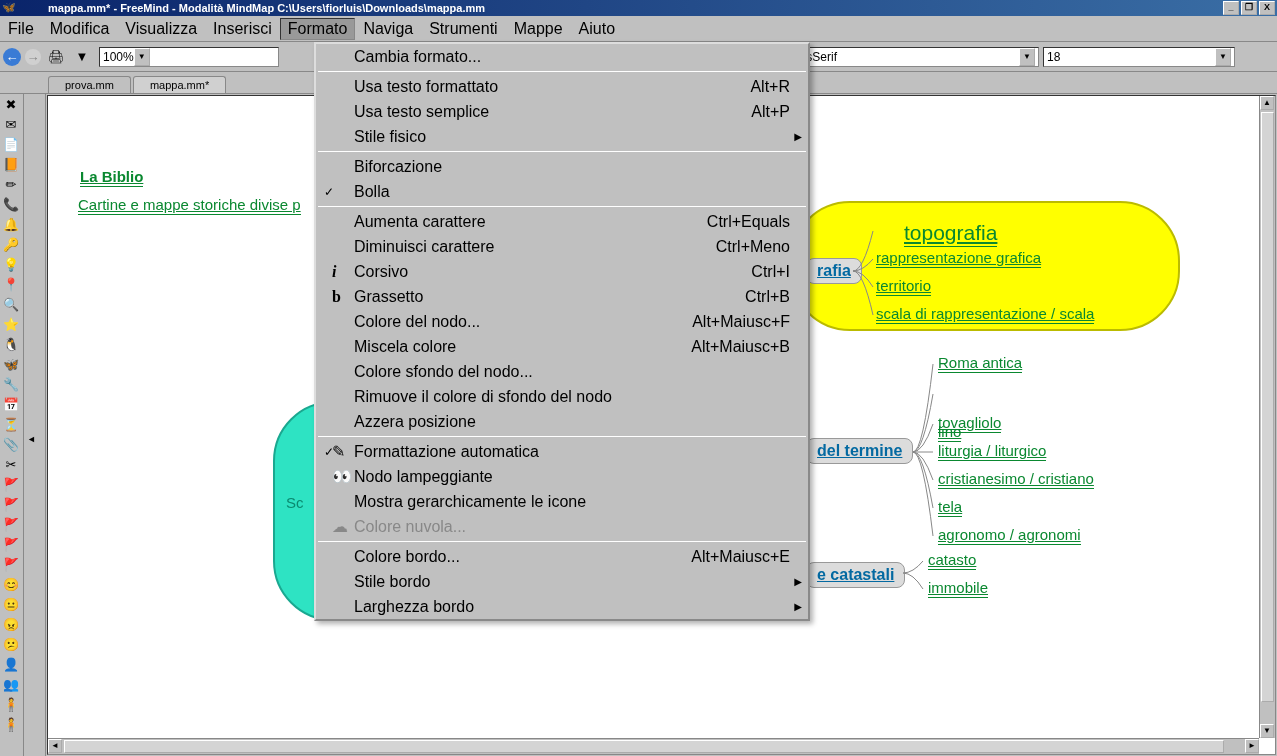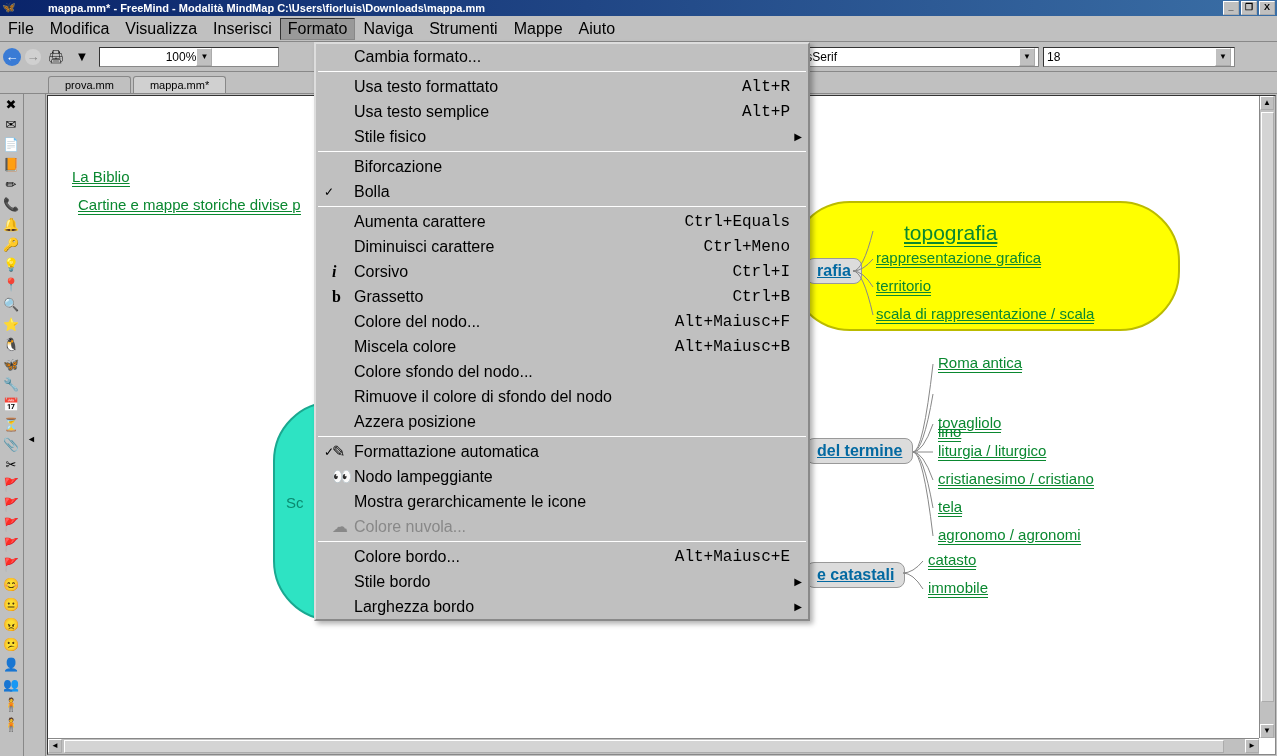--- a/index.html
+++ b/index.html
@@ -12,21 +12,21 @@
 .titlebar .win-btn { width: 16px; height: 14px; background: #c0c0c0; border: 1px outset #fff; font-size: 9px; text-align: center; line-height: 11px; color: black; font-weight: bold; cursor: default; }
 
 .menubar { height: 26px; background: #c0c0c0; display: flex; align-items: center; font-size: 16px; border-bottom: 1px solid #888; }
 .menubar .menu-item { padding: 2px 8px; cursor: default; }
 .menubar .menu-item.active { background: #999; border: 1px inset #888; padding: 1px 7px; }
 
 .toolbar { height: 30px; background: #c0c0c0; display: flex; align-items: center; border-bottom: 1px solid #888; padding: 0 3px; gap: 4px; }
 .toolbar-btn { width: 22px; height: 22px; border: 1px solid transparent; display: flex; align-items: center; justify-content: center; font-size: 13px; }
 .toolbar-btn.nav-back { background: #3a7bd5; border-radius: 50%; color: white; width: 18px; height: 18px; }
 .toolbar-btn.nav-fwd { background: #d0d0d0; border-radius: 50%; color: #888; width: 16px; height: 16px; }
-.zoom-box { width: 180px; height: 20px; background: white; border: 1px inset #888; font-size: 12px; padding: 1px 3px; margin-left: 2px; display: flex; align-items: center; justify-content: center; }
+.zoom-box { width: 180px; height: 20px; background: white; border: 1px inset #888; font-size: 12px; padding: 1px 3px; margin-left: 2px; display: flex; align-items: center; justify-content: flex-start; }
 .dropdown-arrow { width: 16px; height: 18px; background: #c0c0c0; border: 1px outset #fff; font-size: 8px; text-align: center; line-height: 16px; }
 .font-combo { width: 258px; height: 20px; background: white; border: 1px inset #888; font-size: 12px; padding: 1px 3px; display: flex; align-items: center; justify-content: space-between; }
 .size-combo { width: 192px; height: 20px; background: white; border: 1px inset #888; font-size: 12px; padding: 1px 3px; display: flex; align-items: center; justify-content: space-between; }
 .toolbar-gap { flex: 0 0 auto; width: 494px; }
 
 .tabs-row { height: 22px; background: #c0c0c0; display: flex; align-items: flex-end; padding-left: 48px; font-size: 11px; border-bottom: 1px solid #888; }
 .tab { padding: 2px 16px; background: #c0c0c0; border: 1px solid #888; border-bottom: none; margin-right: 2px; border-radius: 3px 3px 0 0; }
 .tab.active { background: #d0d0d0; }
 
 .main-area { display: flex; height: 662px; }
@@ -44,21 +44,21 @@
 .node-link { color: #0a8830; text-decoration: underline; font-family: sans-serif; cursor: pointer; }
 .node-box { border: 1px solid #999; border-radius: 8px; background: #dcdcdc; padding: 3px 10px; color: #0369a1; font-weight: bold; font-family: sans-serif; display: inline-block; text-decoration: underline; }
 
 .cloud-yellow { position: absolute; background: #ffff00; border: 2px solid #bbbb00; border-radius: 60px; }
 .cloud-teal { position: absolute; background: #2ee3c3; border: 2px solid #1aa890; border-radius: 80px; }
 
 .dropdown-menu { position: absolute; left: 314px; top: 42px; width: 496px; background: #c0c0c0; border: 2px outset #ddd; box-shadow: 3px 3px 5px rgba(0,0,0,0.3); font-size: 16px; z-index: 100; }
 .dropdown-menu .m-item { height: 25px; display: flex; align-items: center; padding: 0 12px 0 38px; position: relative; cursor: default; }
 .dropdown-menu .m-item.disabled { color: #888; }
 .dropdown-menu .sep { height: 1px; background: #888; margin: 2px 2px; border-bottom: 1px solid #fff; }
-.dropdown-menu .shortcut { position: absolute; right: 18px; font-family: Liberation Mono, monospace; }
+.dropdown-menu .shortcut { position: absolute; right: 18px; }
 .dropdown-menu .submenu-arrow { position: absolute; right: 6px; font-size: 10px; }
 .dropdown-menu .check { position: absolute; left: 8px; font-size: 12px; }
 .dropdown-menu .m-icon { position: absolute; left: 16px; width: 16px; font-style: normal; }
 
 .node-underline { border-bottom: 1px solid #0a8830; display: inline-block; padding-bottom: 1px; }
 </style>
 </head>
 <body>
 
 <div class="titlebar">
@@ -144,21 +144,21 @@
     <div class="icon-btn">🧍</div>
   </div>
 
   <div style="width:22px;background:#c0c0c0;border-right:1px solid #888; position:relative;">
     <div style="position:absolute;top:340px;left:3px;font-size:9px;">◄</div>
   </div>
 
   <div class="canvas-wrap">
     <div class="canvas">
 
-      <div style="position:absolute; left:24px; top:72px; font-size:15px;">
+      <div style="position:absolute; left:32px; top:72px; font-size:15px;font-weight:bold;">
         <span class="node-link node-underline">La Biblio</span>
       </div>
       <div style="position:absolute; left:30px; top:100px; font-size:15px;">
         <span class="node-link node-underline">Cartine e mappe storiche divise p</span>
       </div>
 
       <div class="cloud-teal" style="left:225px; top:305px; width:120px; height:220px;"></div>
       <div style="position:absolute; left:238px; top:398px; color:#0a8a70; font-size:15px;">Sc</div>
 
       <div class="cloud-yellow" style="left:742px; top:105px; width:390px; height:130px;"></div>

